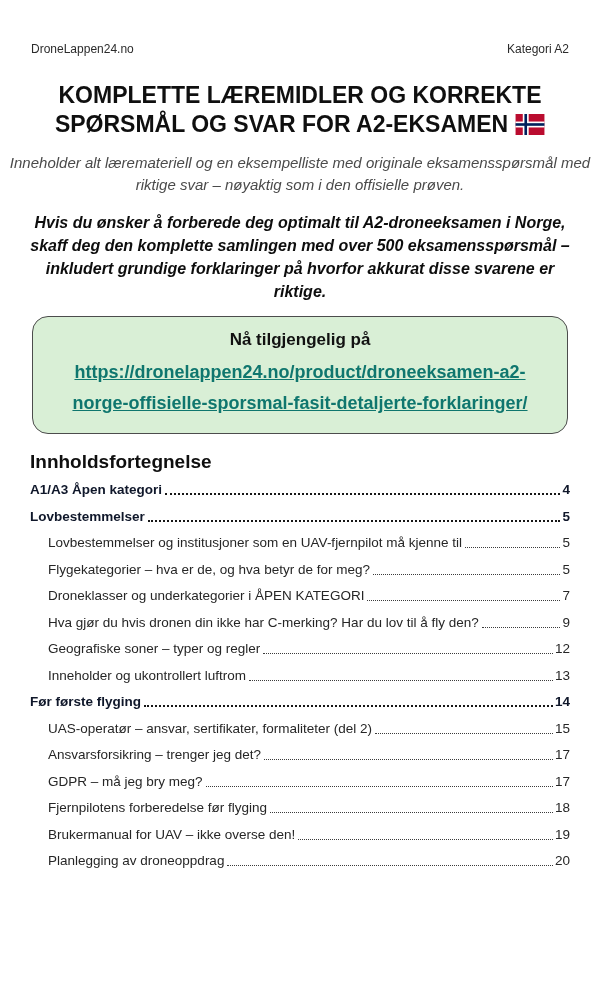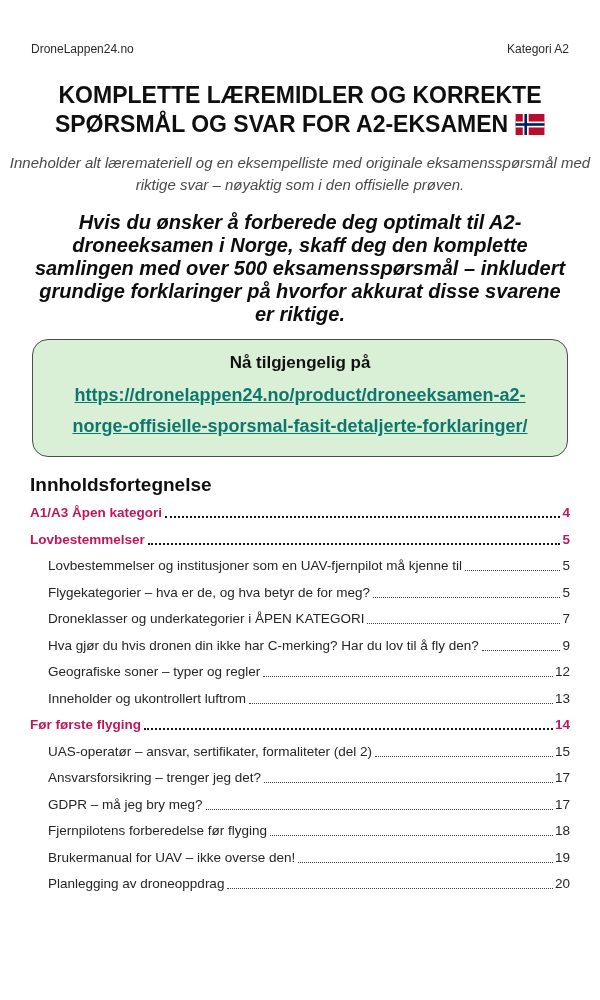--- a/index.html
+++ b/index.html
@@ -35,21 +35,21 @@
     text-align:center;
     font-style:italic;
     font-size:15px; line-height:22px;
     color:#4a4a4a;
     padding:0 8px;
   }
   .promo {
     margin-top:15px;
     text-align:center;
     font-style:italic; font-weight:700;
-    font-size:20px; line-height:23px;
+    font-size:16px; line-height:23px;
     color:#0d0d0d;
     padding:0 30px;
   }
   .availability-box {
     margin:13px 32px 0 32px;
     background:#d9efd6;
     border:1.5px solid #4c4c4c;
     border-radius:16px;
     padding:10px 14px 14px 14px;
     text-align:center;
@@ -71,21 +71,21 @@
     margin:17px 30px 7px 30px;
     font-size:19px; font-weight:700; color:#0f0f0f;
   }
   .toc-list { margin:0 30px; }
   .toc-row {
     display:flex; align-items:flex-end;
     font-size:13.5px; line-height:19px;
     margin-bottom:7.5px;
     color:#1f1f1f;
   }
-  .toc-row.bold { font-weight:700; color:#be185d; }
+  .toc-row.bold { font-weight:700; color:#0f172a; }
   .toc-row.sub { padding-left:18px; color:#262626; }
   .toc-label { white-space:nowrap; overflow:hidden; text-overflow:clip; }
   .toc-leader {
     flex:1 1 auto; min-width:12px;
     border-bottom:2px dotted #161616;
     margin:0 2px 4px 3px;
   }
   .toc-row.sub .toc-leader { border-bottom:1.5px dotted #3c3c3c; margin-bottom:4px; }
   .toc-page { white-space:nowrap; }
 </style>

